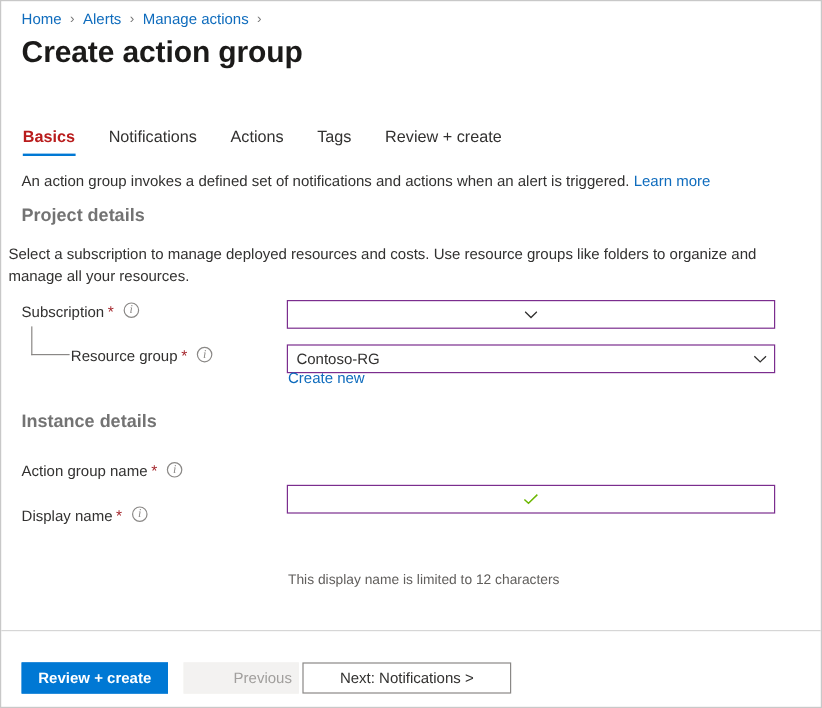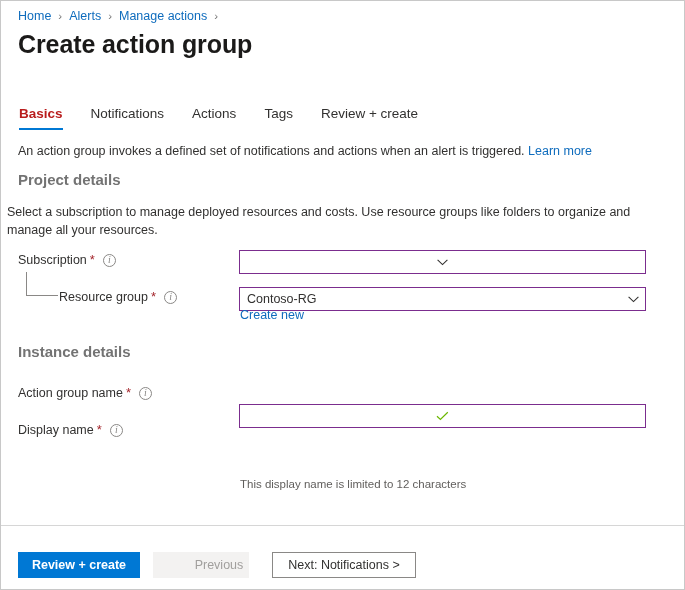--- a/index.html
+++ b/index.html
@@ -121,21 +121,21 @@
     width: 632px;
     font-size: 12.5px;
     line-height: 17.5px;
     color: #323130;
   }
 
   
   .row-label {
     position: absolute;
     display: flex;
-    align-items: center;
+    align-items: flex-start;
     font-size: 12.5px;
     line-height: 16px;
     color: #323130;
     white-space: nowrap;
   }
   .req-star {
     color: #a4262c;
     margin-left: 3px;
     font-size: 13px;
   }
@@ -267,26 +267,25 @@
     background: #f3f2f1;
     color: #a19f9d;
     border: 1px solid #f3f2f1;
     font-weight: 400;
     cursor: default;
     padding-left: 36px;
   }
   .btn-default {
     left: 251px;
     top: 551px;
-    width: 144px;
+    width: 174px;
     background: #ffffff;
     color: #323130;
     border: 1px solid #8a8886;
     font-weight: 400;
-    margin-left: 20px;
   }
 </style>
 </head>
 <body>
 
 <div id="root">
 
   <div class="breadcrumb">
     <span class="bc-link">Home</span>
     <span class="bc-sep">›</span>

